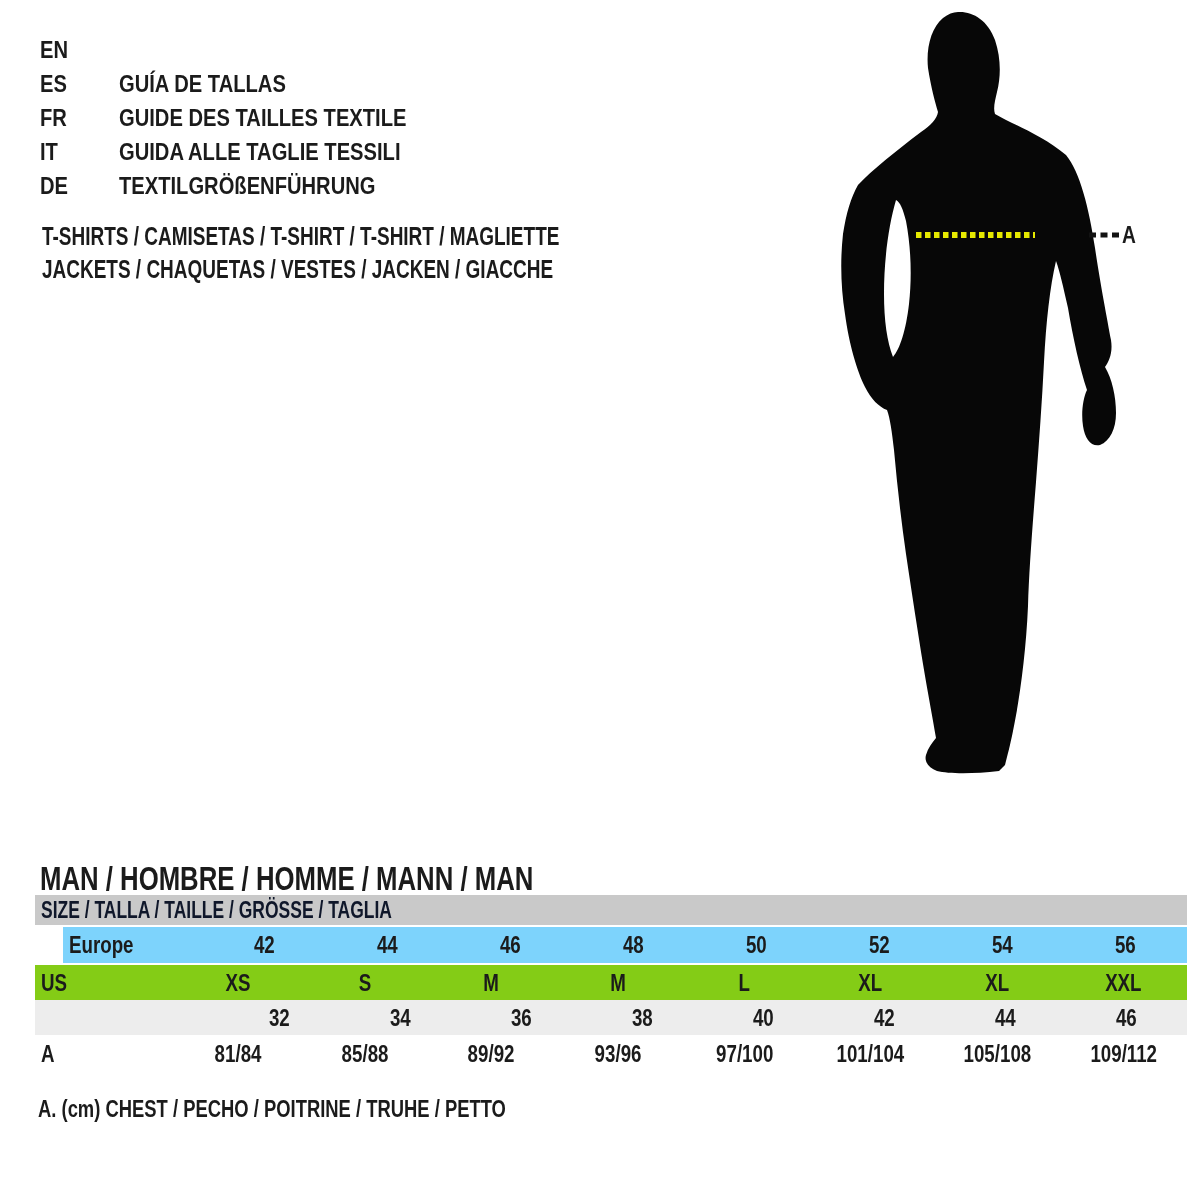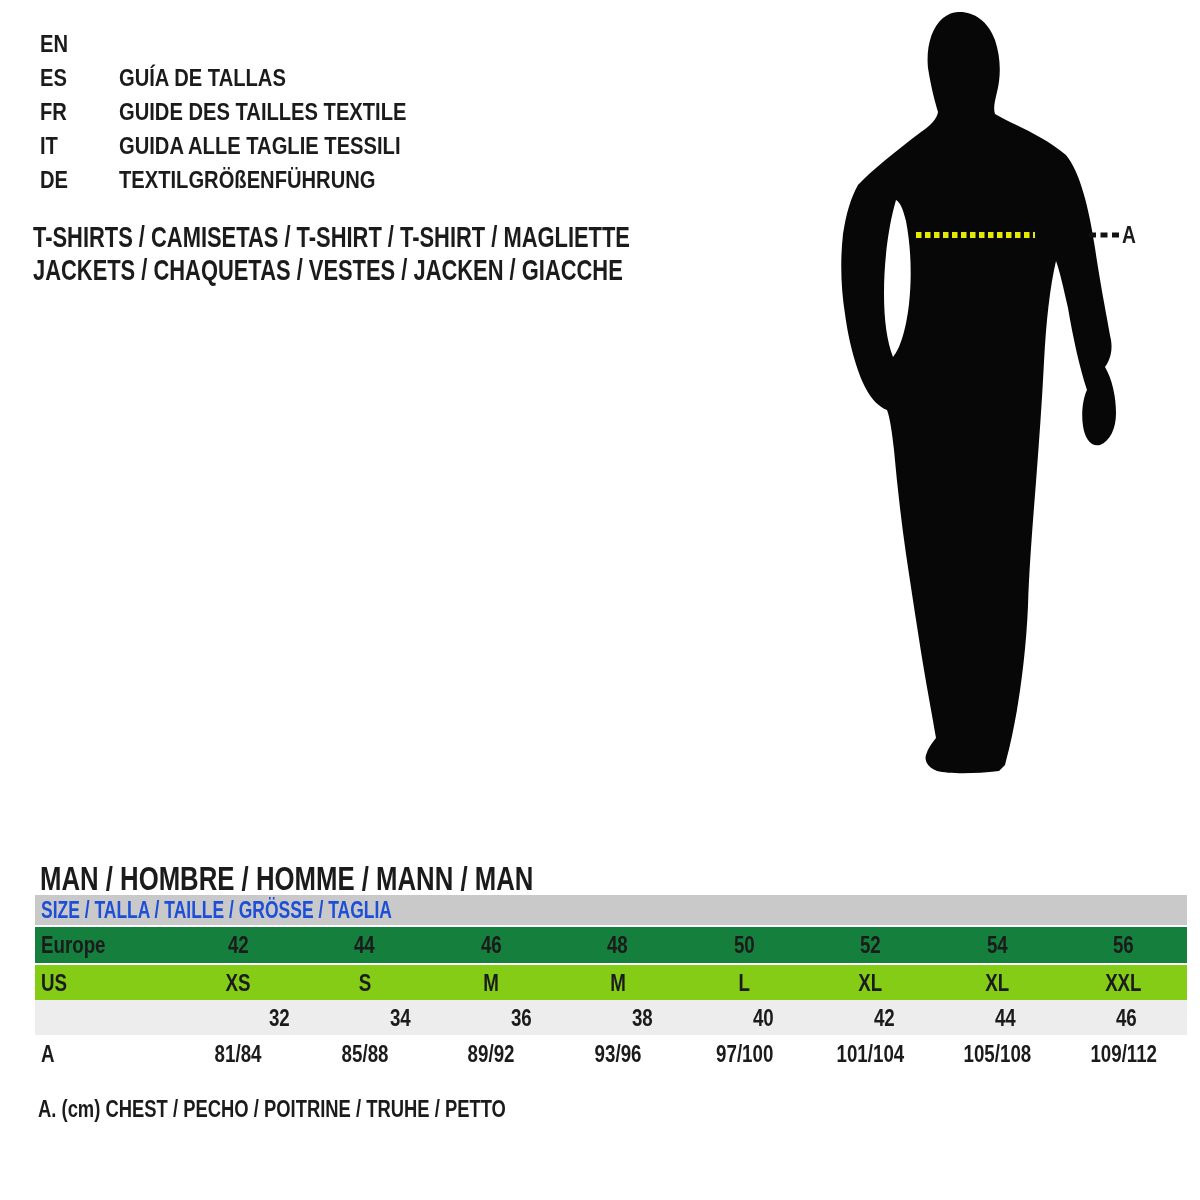--- a/index.html
+++ b/index.html
@@ -6,49 +6,49 @@
   .canvas{
     position:relative;width:1200px;height:1200px;background:#ffffff;overflow:hidden;
     font-family:"Liberation Sans","DejaVu Sans",sans-serif;
     color:#1b1b1b;-webkit-font-smoothing:antialiased;
   }
   .cx{display:inline-block;transform-origin:0 50%;white-space:nowrap;font-weight:bold;}
   .cxc{display:inline-block;transform-origin:50% 50%;white-space:nowrap;font-weight:bold;}
 
   
   .lang-list{position:absolute;left:40px;top:30px;}
-  .lang-row{display:flex;height:34px;align-items:flex-start;font-size:24px;}
+  .lang-row{display:flex;height:34px;align-items:flex-end;font-size:24px;}
   .lang-code{width:79px;flex:0 0 79px;}
   .lang-code .cx,.lang-label .cx{transform:scaleX(0.84);}
 
   
   .categories{position:absolute;left:33px;top:220px;}
-  .cat-line{height:33px;line-height:33px;font-size:30px;}
+  .cat-line{height:33px;line-height:33px;font-size:26px;margin-left:9px;}
   .cat-line .cx{transform:scaleX(0.73);}
 
   
   .figure-svg{position:absolute;left:820px;top:0;width:330px;height:790px;}
   .a-label{position:absolute;left:1122px;top:221px;font-size:24px;font-weight:bold;}
   .a-label .cx{transform:scaleX(0.8);}
 
   
   .section-heading{position:absolute;left:40px;top:841px;font-size:33px;margin-top:19px;}
   .section-heading .cx{transform:scaleX(0.78);}
 
   
   .size-table{position:absolute;left:35px;top:895px;width:1152px;}
-  .table-header{height:30px;line-height:30px;background:#c9c9c9;color:#1d4ed8;
+  .table-header{height:30px;line-height:30px;background:#c9c9c9;color:#0f172a;
     font-size:23px;padding-left:6px;box-sizing:border-box;}
   .table-header .cx{transform:scaleX(0.76);}
   .t-row{display:grid;grid-template-columns:140px repeat(8,1fr);font-size:24px;}
   .t-row .cell{text-align:center;overflow:visible;}
   .t-row .label-cell{text-align:left;padding-left:6px;}
   .t-row .cell .cxc{transform:scaleX(0.78);}
   .t-row .label-cell .cx{transform:scaleX(0.78);}
-  .row-europe{height:36px;line-height:36px;margin-top:2px;background:#15803d;}
+  .row-europe{height:36px;line-height:36px;margin-top:2px;background:#7dd3fc;margin-left:28px;}
   .row-us{height:35px;line-height:35px;margin-top:2px;background:#84cc16;}
   .row-num{height:35px;line-height:35px;background:#ededed;padding-left:44px;}
   .row-a{height:33px;line-height:33px;margin-top:2px;background:#ffffff;}
 
   
   .footnote{position:absolute;left:38px;top:1096px;font-size:23px;}
   .footnote .cx{transform:scaleX(0.8);}
 </style>
 </head>
 <body>

